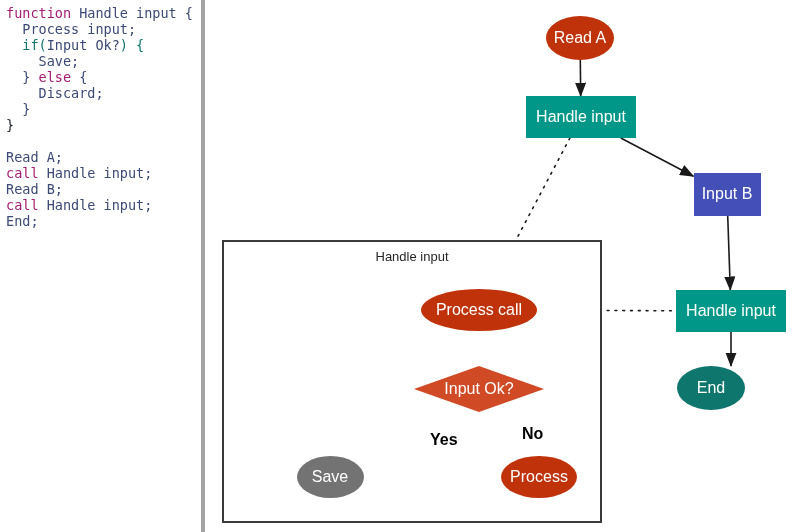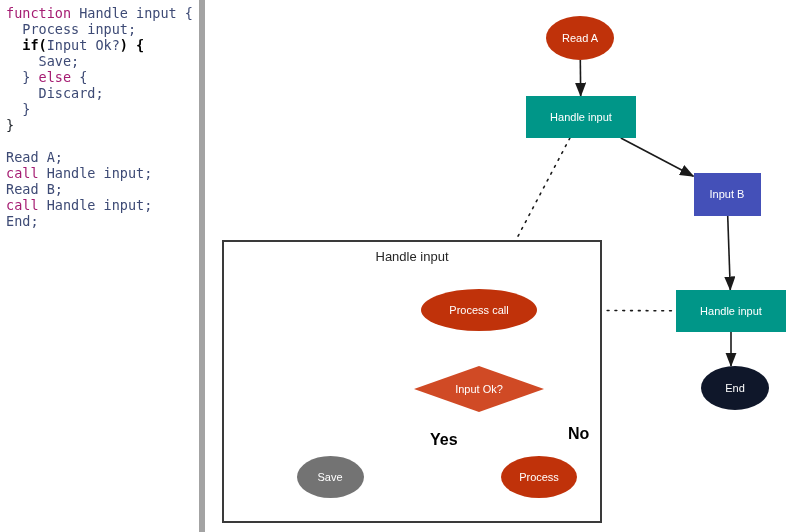--- a/index.html
+++ b/index.html
@@ -19,35 +19,35 @@
   }
 
   
   #code-panel {
     position: absolute;
     left: 0;
     top: 0;
     width: 205px;
     height: 532px;
     background: #ffffff;
-    border-right: 6px solid #a3a3a3;
+    border-right: 4px solid #a3a3a3;
     box-sizing: border-box;
   }
   #code-listing {
     position: absolute;
     left: 6px;
     top: 5px;
     font-family: "DejaVu Sans Mono", monospace;
     font-size: 13.5px;
     line-height: 16px;
     white-space: pre;
   }
   .code-line { height: 16px; }
   .tok-kw      { color: #a51c72; }
-  .tok-ctrl    { color: #000000; font-weight: bold; }
+  .tok-ctrl    { color: #0f766e; }
   .tok-ident   { color: #3d4a75; }
   .tok-plain   { color: #21262d; }
 
   
   #diagram {
     position: absolute;
     left: 205px;
     top: 0;
     width: 594px;
     height: 532px;
@@ -61,21 +61,21 @@
     overflow: visible;
   }
 
   
   .node {
     position: absolute;
     display: flex;
     align-items: center;
     justify-content: center;
     color: #ffffff;
-    font-size: 11px;
+    font-size: 16px;
     font-family: "Liberation Sans", sans-serif;
     white-space: nowrap;
     box-sizing: border-box;
     z-index: 3;
   }
   .node.ellipse { border-radius: 50%; }
   .node.rect    { border-radius: 0; }
 
   .node.diamond {
     background: transparent !important;
@@ -158,21 +158,21 @@
         </div>
         <div class="node rect" style="left: 321px; top: 96px; width: 110px; height: 42px; background: rgb(0, 150, 136);">
           <span>Handle input</span>
         </div>
         <div class="node rect" style="left: 488.5px; top: 172.5px; width: 67px; height: 43px; background: rgb(68, 80, 184);">
           <span>Input B</span>
         </div>
         <div class="node rect" style="left: 471px; top: 290px; width: 110px; height: 42px; background: rgb(0, 150, 136);">
           <span>Handle input</span>
         </div>
-        <div class="node ellipse" style="left: 496px; top: 366px; width: 68px; height: 44px; background: #0f172a;">
+        <div class="node ellipse" style="left: 472px; top: 366px; width: 68px; height: 44px; background: #0f766e;">
           <span>End</span>
         </div>
         <div class="node ellipse" style="left: 216px; top: 289px; width: 116px; height: 42px; background: rgb(192, 50, 10);">
           <span>Process call</span>
         </div>
         <div class="node diamond" style="left: 209px; top: 366px; width: 130px; height: 46px;">
           <svg class="dia-shape" viewBox="0 0 100 100" preserveAspectRatio="none">
             <polygon points="50,0 100,50 50,100 0,50" fill="#d04a25"></polygon>
           </svg>
           <span class="dia-label">Input Ok?</span>
@@ -180,17 +180,17 @@
         <div class="node ellipse" style="left: 91.5px; top: 456px; width: 67px; height: 42px; background: #737373;">
           <span>Save</span>
         </div>
         <div class="node ellipse" style="left: 296px; top: 456px; width: 76px; height: 42px; background: rgb(192, 50, 10);">
           <span>Process</span>
         </div>
       </div>
 
     <div id="label-layer">
         <div class="edge-label" style="left: 225px; top: 431px;">Yes</div>
-        <div class="edge-label" style="left: 317px; top: 425px; margin-left: 46px;">No</div>
+        <div class="edge-label" style="left: 317px; top: 425px;">No</div>
       </div>
 
   </div>
 </div>
 
 </body></html>

